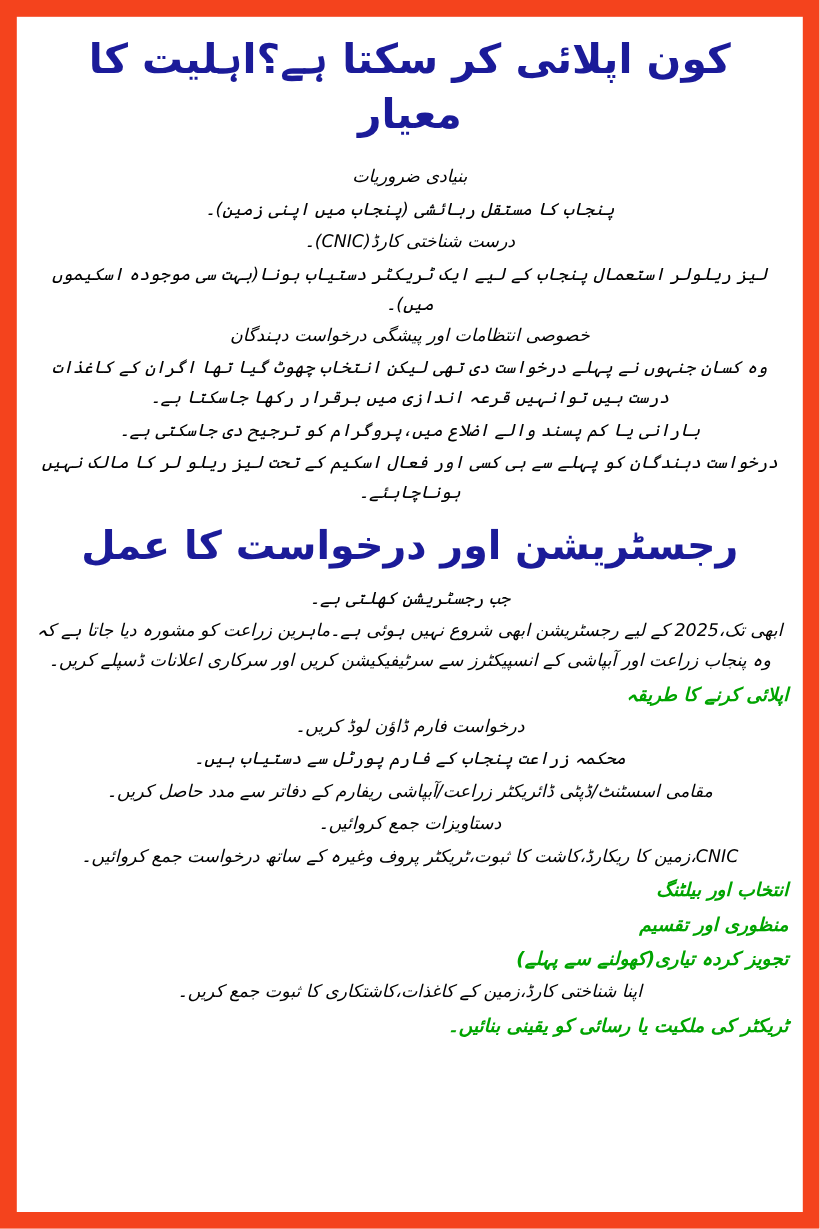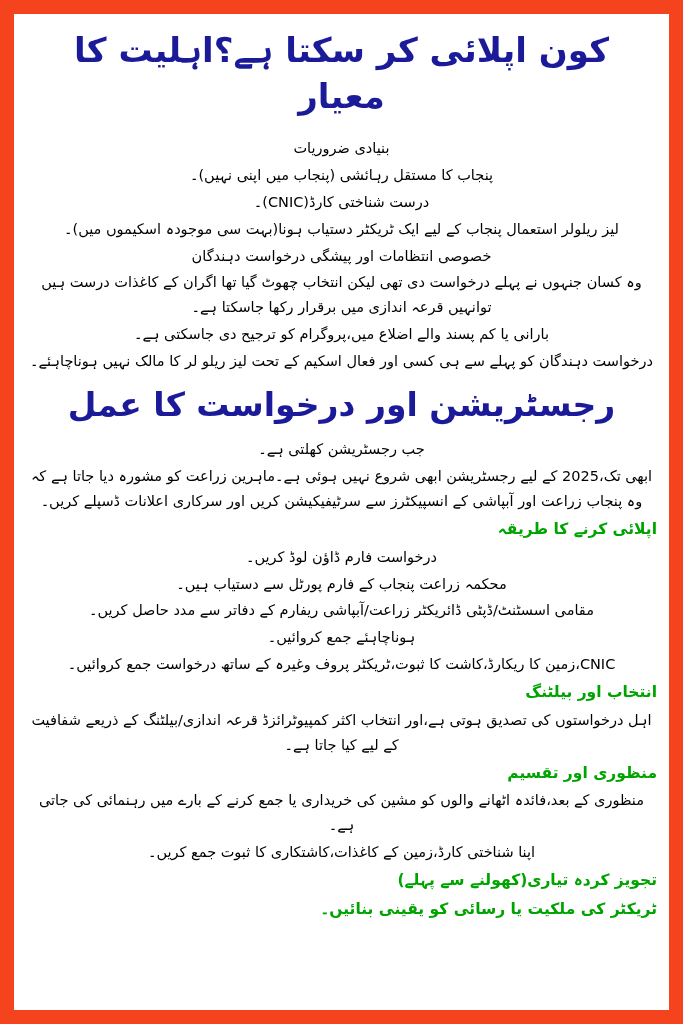--- a/index.html
+++ b/index.html
@@ -32,55 +32,54 @@
     font-size: 33px;
     font-weight: bold;
     line-height: 1.3;
     margin: 10px 0 10px 0;
   }
   .line {
     font-size: 14.5px;
     line-height: 1.72;
     margin: 2px 0;
     color: #000000;
+    font-style: italic;
   }
   .green {
     color: #00A400;
     font-weight: bold;
     font-size: 15.5px;
     text-align: right;
   }
 </style>
 </head>
 <body>
 
 <div class="page">
 
   <div class="main-heading">کون اپلائی کر سکتا ہے؟اہلیت کا معیار</div>
 
   <p class="line">بنیادی ضروریات</p>
-  <p class="line">پنجاب کا مستقل رہائشی (پنجاب میں اپنی نہیں)۔</p>
+  <p class="line">پنجاب کا مستقل رہائشی (پنجاب میں اپنی زمین)۔</p>
   <p class="line">درست شناختی کارڈ(CNIC)۔</p>
   <p class="line">لیز ریلولر استعمال پنجاب کے لیے ایک ٹریکٹر دستیاب ہونا(بہت سی موجودہ اسکیموں میں)۔</p>
   <p class="line">خصوصی انتظامات اور پیشگی درخواست دہندگان</p>
   <p class="line">وہ کسان جنہوں نے پہلے درخواست دی تھی لیکن انتخاب چھوٹ گیا تھا اگران کے کاغذات درست ہیں توانہیں قرعہ اندازی میں برقرار رکھا جاسکتا ہے۔</p>
   <p class="line">بارانی یا کم پسند والے اضلاع میں،پروگرام کو ترجیح دی جاسکتی ہے۔</p>
   <p class="line">درخواست دہندگان کو پہلے سے ہی کسی اور فعال اسکیم کے تحت لیز ریلو لر کا مالک نہیں ہوناچاہئے۔</p>
 
   <div class="section-heading">رجسٹریشن اور درخواست کا عمل</div>
 
   <p class="line">جب رجسٹریشن کھلتی ہے۔</p>
   <p class="line">ابھی تک،2025 کے لیے رجسٹریشن ابھی شروع نہیں ہوئی ہے۔ماہرین زراعت کو مشورہ دیا جاتا ہے کہ وہ پنجاب زراعت اور آبپاشی کے انسپیکٹرز سے سرٹیفیکیشن کریں اور سرکاری اعلانات ڈسپلے کریں۔</p>
   <p class="line green">اپلائی کرنے کا طریقہ</p>
   <p class="line">درخواست فارم ڈاؤن لوڈ کریں۔</p>
   <p class="line">محکمہ زراعت پنجاب کے فارم پورٹل سے دستیاب ہیں۔</p>
   <p class="line">مقامی اسسٹنٹ/ڈپٹی ڈائریکٹر زراعت/آبپاشی ریفارم کے دفاتر سے مدد حاصل کریں۔</p>
-  <p class="line">ہوناچاہئے جمع کروائیں۔</p>
+  <p class="line">دستاویزات جمع کروائیں۔</p>
   <p class="line">CNIC،زمین کا ریکارڈ،کاشت کا ثبوت،ٹریکٹر پروف وغیرہ کے ساتھ درخواست جمع کروائیں۔</p>
   <p class="line green">انتخاب اور بیلٹنگ</p>
-  <p class="line">اہل درخواستوں کی تصدیق ہوتی ہے،اور انتخاب اکثر کمپیوٹرائزڈ قرعہ اندازی/بیلٹنگ کے ذریعے شفافیت کے لیے کیا جاتا ہے۔</p>
   <p class="line green">منظوری اور تقسیم</p>
-  <p class="line">منظوری کے بعد،فائدہ اٹھانے والوں کو مشین کی خریداری یا جمع کرنے کے بارے میں رہنمائی کی جاتی ہے۔</p>
+  <p class="line green">تجویز کردہ تیاری(کھولنے سے پہلے)</p>
   <p class="line">اپنا شناختی کارڈ،زمین کے کاغذات،کاشتکاری کا ثبوت جمع کریں۔</p>
-  <p class="line green">تجویز کردہ تیاری(کھولنے سے پہلے)</p>
   <p class="line green">ٹریکٹر کی ملکیت یا رسائی کو یقینی بنائیں۔</p>
 
 </div>
 
 </body></html>

